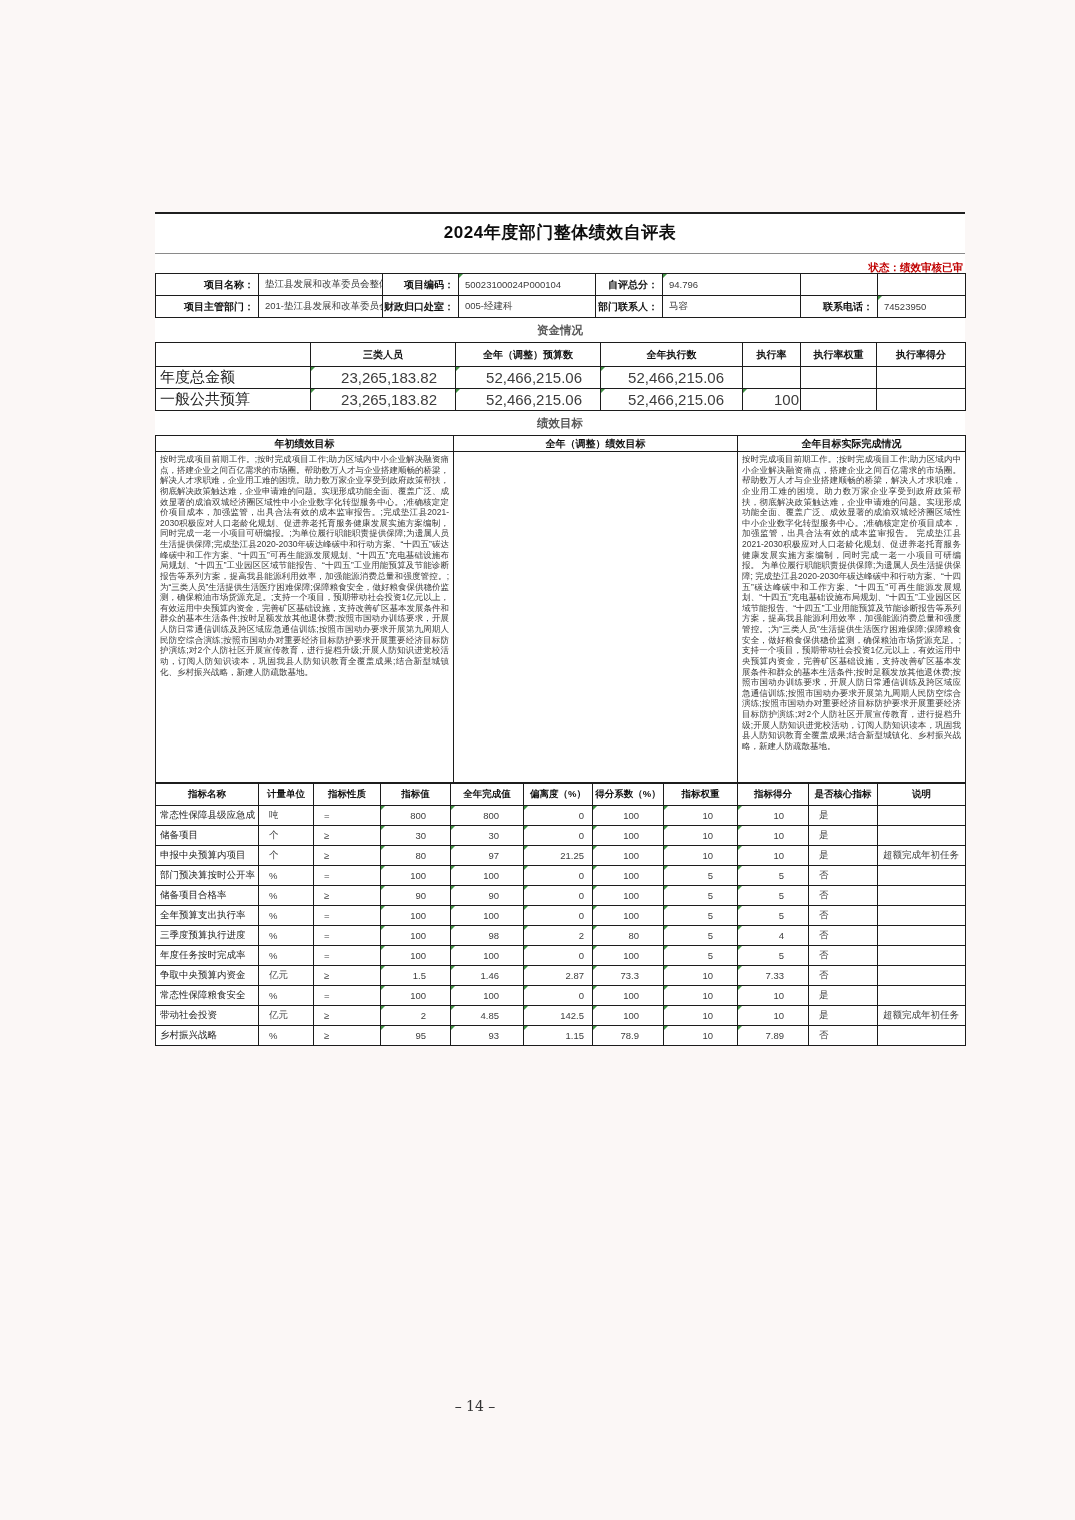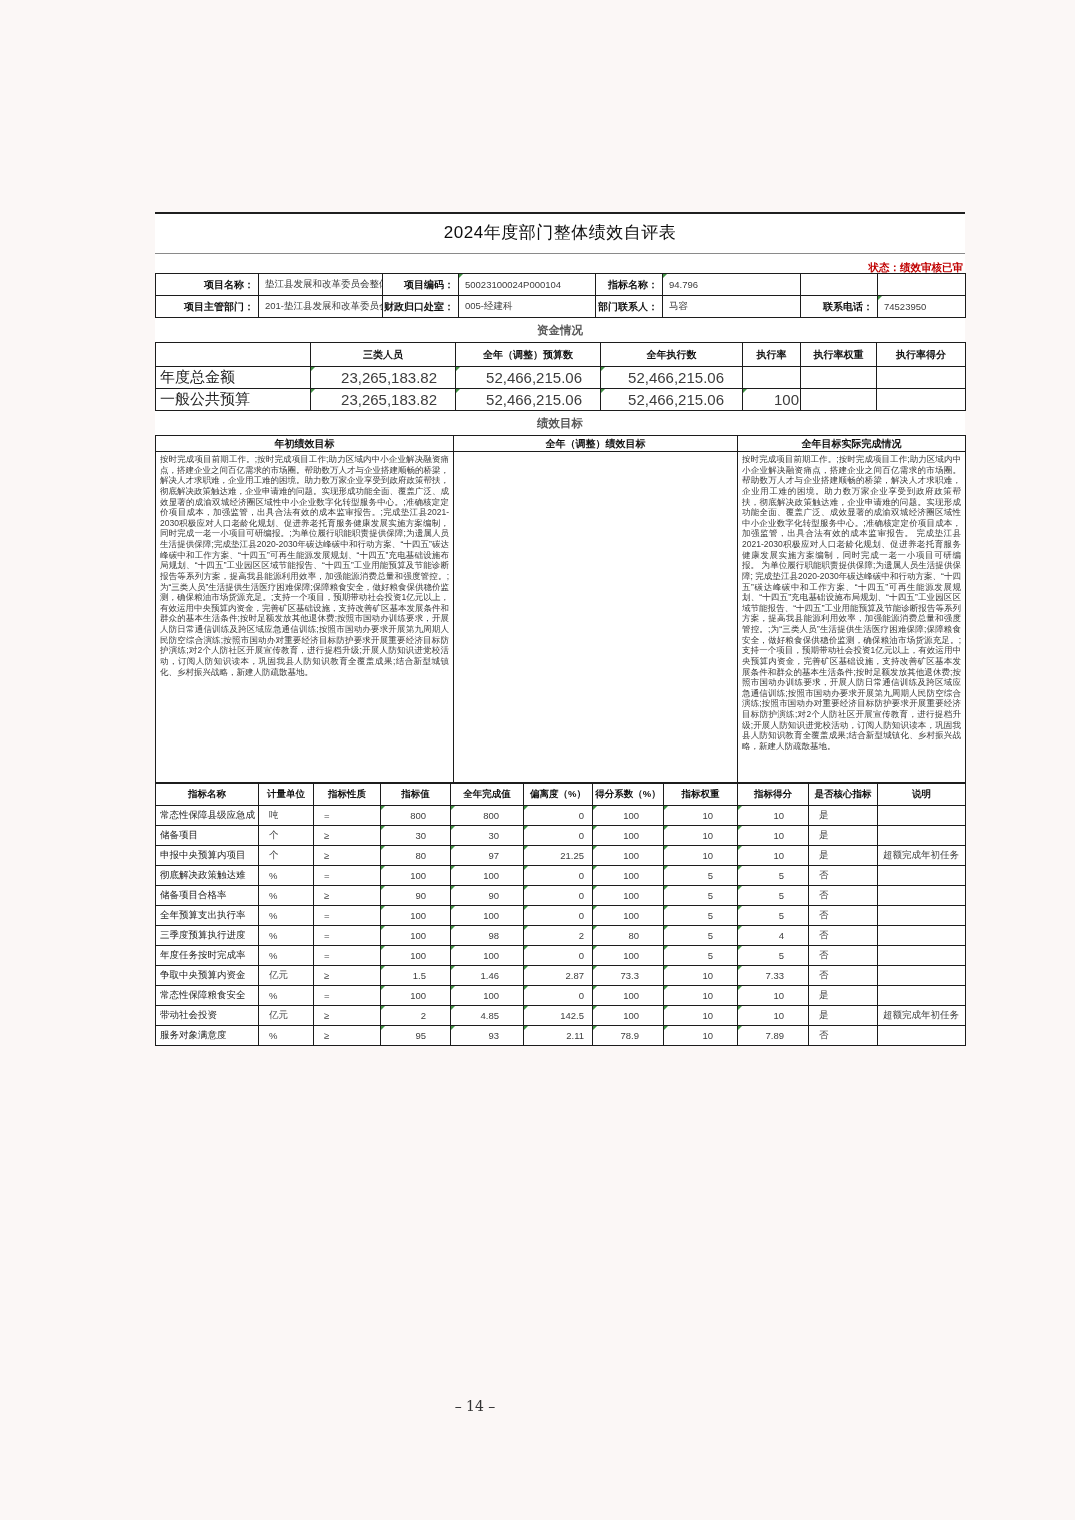--- a/index.html
+++ b/index.html
@@ -6,21 +6,21 @@
   body{
     width:1075px;height:1520px;position:relative;
     background:#fbf7f6;
     font-family:"Liberation Sans","DejaVu Sans",sans-serif;
     color:#1c1c1c;
   }
   .page{position:absolute;left:155px;top:212px;width:810px;background:#fff;}
 
   
   .title-wrap{border-top:2px solid #1f1f1f;border-bottom:1px solid #8a8a8a;padding:7px 0 9px;}
-  .title-wrap h1{margin:0;text-align:center;font-size:17px;font-weight:normal;color:#0d0d0d;letter-spacing:.5px;}
+  .title-wrap h1{margin:0;text-align:center;font-size:17px;font-weight:bold;color:#0d0d0d;letter-spacing:.5px;}
   .status-row{text-align:right;padding:3px 2px 3px;height:13px;}
   .status-row span{color:#c00000;font-weight:bold;font-size:10.5px;}
 
   
   table{border-collapse:collapse;table-layout:fixed;width:810px;}
   td,th{border:1px solid #1c1c1c;overflow:hidden;white-space:nowrap;position:relative;padding:0;}
 
   
   .info td{height:21px;}
   .lbl{text-align:right;font-weight:bold;font-size:10px;padding-right:4px;color:#111;}
@@ -82,21 +82,21 @@
         <col style="width:138px">
         <col style="width:77px">
         <col style="width:88px">
     </colgroup>
     <tbody>
         <tr>
       <td class="lbl">项目名称：</td>
       <td class="val">垫江县发展和改革委员会整体</td>
       <td class="lbl">项目编码：</td>
       <td class="val gm">50023100024P000104</td>
-      <td class="lbl">指标名称：</td>
+      <td class="lbl">自评总分：</td>
       <td class="val gm">94.796</td>
       <td class="lbl"></td>
       <td class="val"></td>
     </tr>
     <tr>
       <td class="lbl">项目主管部门：</td>
       <td class="val">201-垫江县发展和改革委员会</td>
       <td class="lbl">财政归口处室：</td>
       <td class="val">005-经建科</td>
       <td class="lbl">部门联系人：</td>
@@ -245,21 +245,21 @@
           <td class="v gm">97</td>
           <td class="dev gm">21.25</td>
           <td class="v gm">100</td>
           <td class="v gm">10</td>
           <td class="v gm">10</td>
           <td class="cell-l">是</td>
           <td class="note">超额完成年初任务</td>
         </tr>
 
         <tr>
-          <td class="rname">彻底解决政策触达难</td>
+          <td class="rname">部门预决算按时公开率</td>
           <td class="cell-l">%</td>
           <td class="cell-l">=</td>
           <td class="v gm">100</td>
           <td class="v gm">100</td>
           <td class="dev gm">0</td>
           <td class="v gm">100</td>
           <td class="v gm">5</td>
           <td class="v gm">5</td>
           <td class="cell-l">否</td>
           <td class="note"></td>
@@ -358,26 +358,26 @@
           <td class="v gm">4.85</td>
           <td class="dev gm">142.5</td>
           <td class="v gm">100</td>
           <td class="v gm">10</td>
           <td class="v gm">10</td>
           <td class="cell-l">是</td>
           <td class="note">超额完成年初任务</td>
         </tr>
 
         <tr>
-          <td class="rname">服务对象满意度</td>
+          <td class="rname">乡村振兴战略</td>
           <td class="cell-l">%</td>
           <td class="cell-l">≥</td>
           <td class="v gm">95</td>
           <td class="v gm">93</td>
-          <td class="dev gm">2.11</td>
+          <td class="dev gm">1.15</td>
           <td class="v gm">78.9</td>
           <td class="v gm">10</td>
           <td class="v gm">7.89</td>
           <td class="cell-l">否</td>
           <td class="note"></td>
         </tr>
       </tbody>
   </table>
 
 </div>

